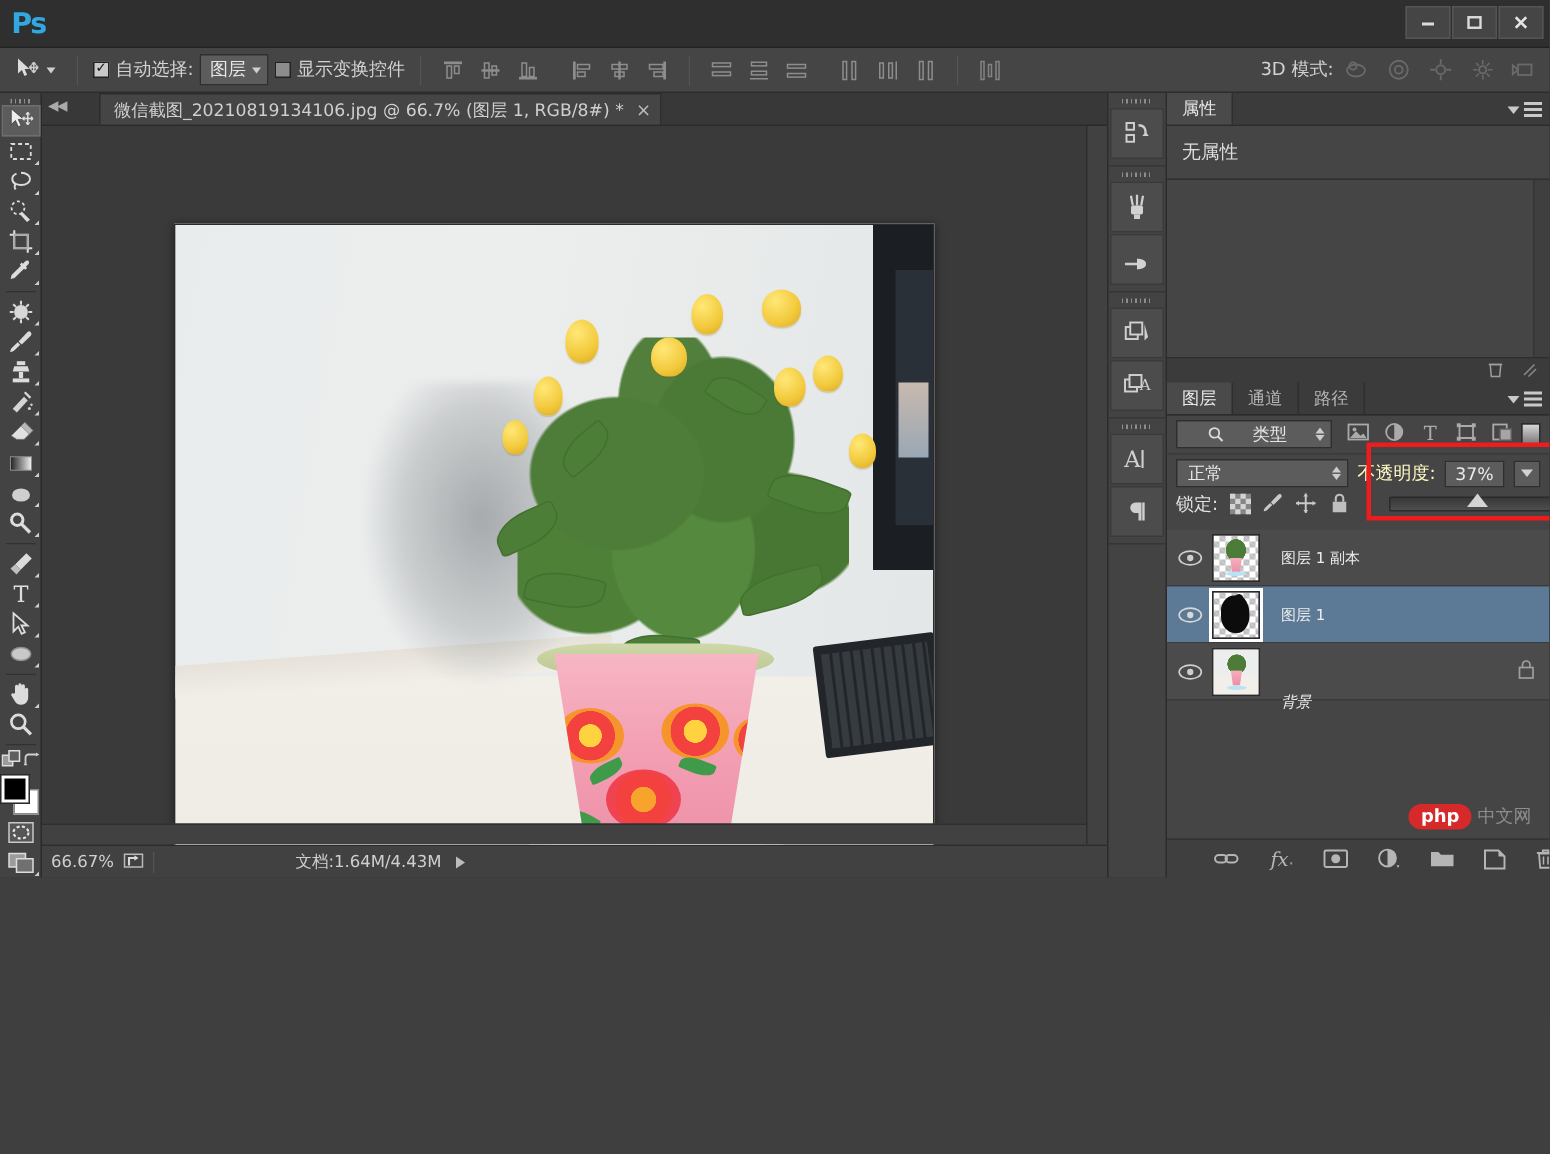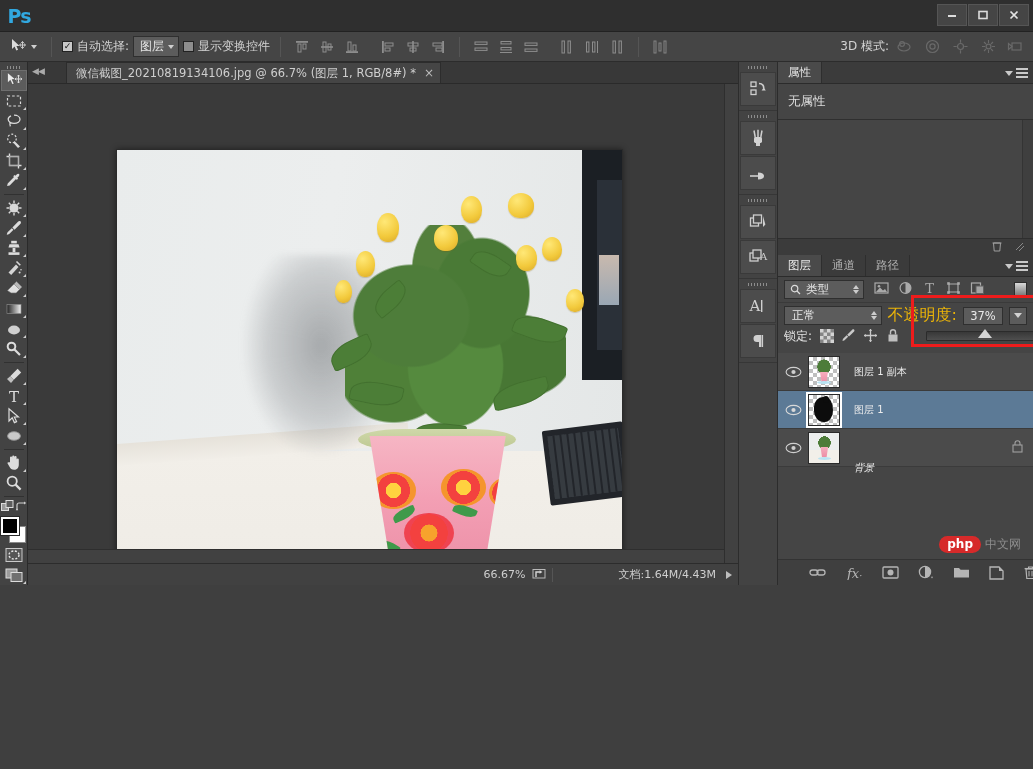--- a/index.html
+++ b/index.html
@@ -114,21 +114,20 @@
     border-left:1px solid #2e2e2e;
   }
   .scroll-h{
     position:absolute; left:0; right:14px; bottom:0; height:14px; background:#414141;
     border-top:1px solid #2e2e2e;
   }
   .statusbar{
     height:22px; background:#414141; border-top:1px solid #2c2c2c;
     display:flex; align-items:center; gap:0; padding:0 6px; font-size:11px; color:#cfcfcf;
     flex:0 0 22px;
-    justify-content:flex-end;
   }
   .zoomfield{ min-width:48px; padding-right:6px; }
   .st-sep{ width:1px; height:14px; background:#2e2e2e; border-right:1px solid #555; margin:0 6px; }
   .st-arrow{ margin-left:10px; width:0;height:0;border-top:4px solid transparent;border-bottom:4px solid transparent;border-left:6px solid #bdbdbd; }
 
   
   .iconrail{
     width:40px; background:#434343; border-left:1px solid #2c2c2c; border-right:1px solid #2c2c2c;
     display:flex; flex-direction:column; align-items:center; flex:0 0 40px; padding-top:2px;
   }
@@ -168,35 +167,35 @@
     gap:10px; padding-right:8px;
   }
 
   .layers-panel{ background:#454545; display:flex; flex-direction:column; flex:0 0 330px; position:relative; }
   .filter-row{
     height:26px; display:flex; align-items:center; gap:0; padding:0 6px;
     background:#454545; border-bottom:1px solid #3a3a3a;
   }
   .kind-select{
     background:#5c5c5c; border:1px solid #2f2f2f; height:19px; display:flex; align-items:center;
-    gap:5px; padding:0 4px 0 5px; font-size:11.5px; color:#e4e4e4; min-width:80px;
+    gap:19px; padding:0 4px 0 20px; font-size:11.5px; color:#e4e4e4; min-width:80px;
   }
   .spin{ display:inline-flex; flex-direction:column; gap:1px; margin-left:auto; }
   .spin i{ width:0;height:0;border-left:3px solid transparent;border-right:3px solid transparent; }
   .spin i.u{ border-bottom:4px solid #ccc; }
   .spin i.d{ border-top:4px solid #ccc; }
   .filter-icons{ display:flex; align-items:center; gap:9px; margin-left:10px; opacity:.72; }
   .toggle-sq{ width:13px;height:16px;margin-left:auto; background:linear-gradient(180deg,#d8d8d8,#6f6f6f); border:1px solid #2d2d2d; }
 
   .blend-row{ height:25px; display:flex; align-items:center; padding:0 6px; gap:6px; }
   .blend-select{
     flex:1; height:19px; background:#5c5c5c; border:1px solid #2f2f2f; color:#e8e8e8;
     font-size:11.5px; display:flex; align-items:center; padding:0 4px 0 7px; position:relative;
   }
-  .opacity-label{ font-size:16px; color:#eab308; white-space:nowrap; }
+  .opacity-label{ font-size:12px; color:#fef9c3; white-space:nowrap; }
   .opacity-val{
     width:40px; height:18px; background:#5c5c5c; border:1px solid #2f2f2f;
     font-size:11.5px; color:#e9e9e9; display:flex; align-items:center; justify-content:center;
   }
   .opacity-arrow{
     width:18px;height:18px;background:#5c5c5c;border:1px solid #2f2f2f;
     display:flex;align-items:center;justify-content:center;
   }
   .lock-row{ height:25px; display:flex; padding:0 6px; gap:7px; }
   .lock-row .lbl{ font-size:12px; color:#e2e2e2; }
@@ -754,21 +753,21 @@
       <div class="statusbar">
         <span class="zoomfield">66.67%</span>
         <span>
           <svg width="14" height="13" viewBox="0 0 14 13">
               <rect x="1" y="2.5" width="12" height="8.5" fill="none" stroke="#b9b9b9"></rect>
               <path d="M4 10 L4 5 L8 5" fill="none" stroke="#d8d8d8" stroke-width="1.4"></path>
               <path d="M10.4 5 L7.6 3.2 v3.6z" fill="#d8d8d8"></path>
             </svg>
         </span>
         <span class="st-sep"></span>
-        <span style="margin-left:60px">文档:1.64M/4.43M</span>
+        <span style="margin-left:88px">文档:1.64M/4.43M</span>
         <span class="st-arrow"></span>
       </div>
     </div>
 
     <div class="iconrail">
       <div class="rail-group">
         <div class="rail-grip">
             <i></i>
           </div>
         <div class="rail-btn">

